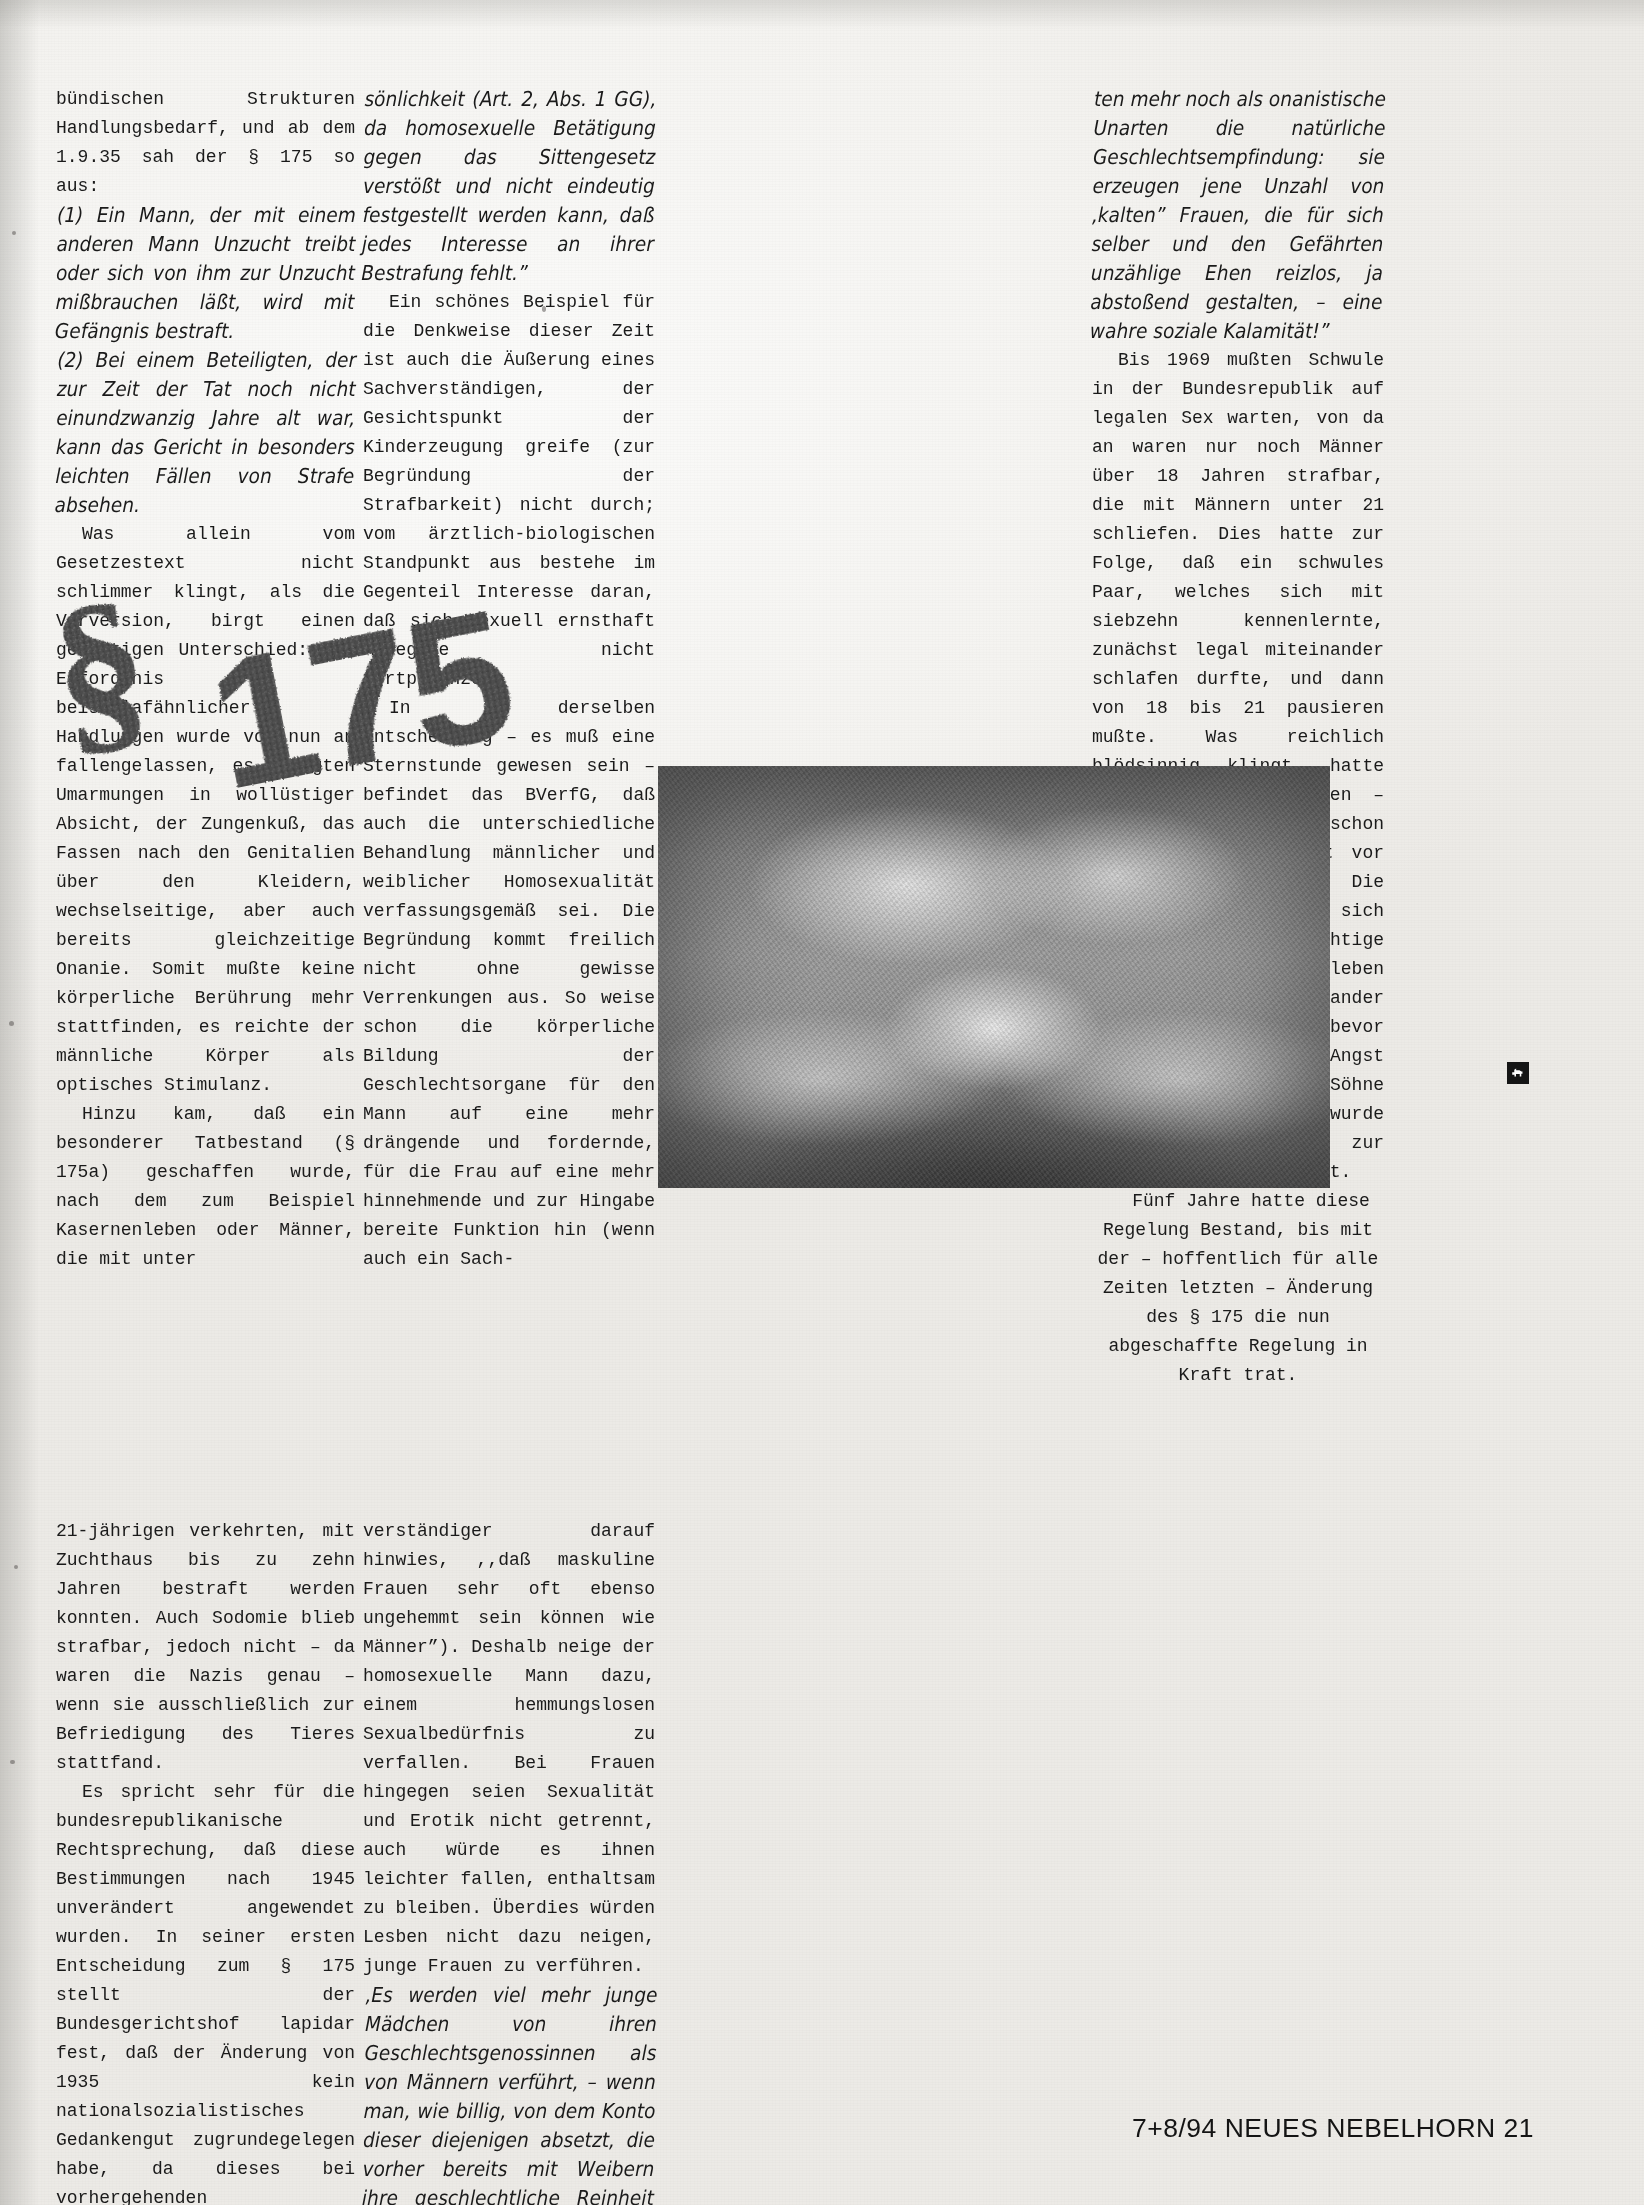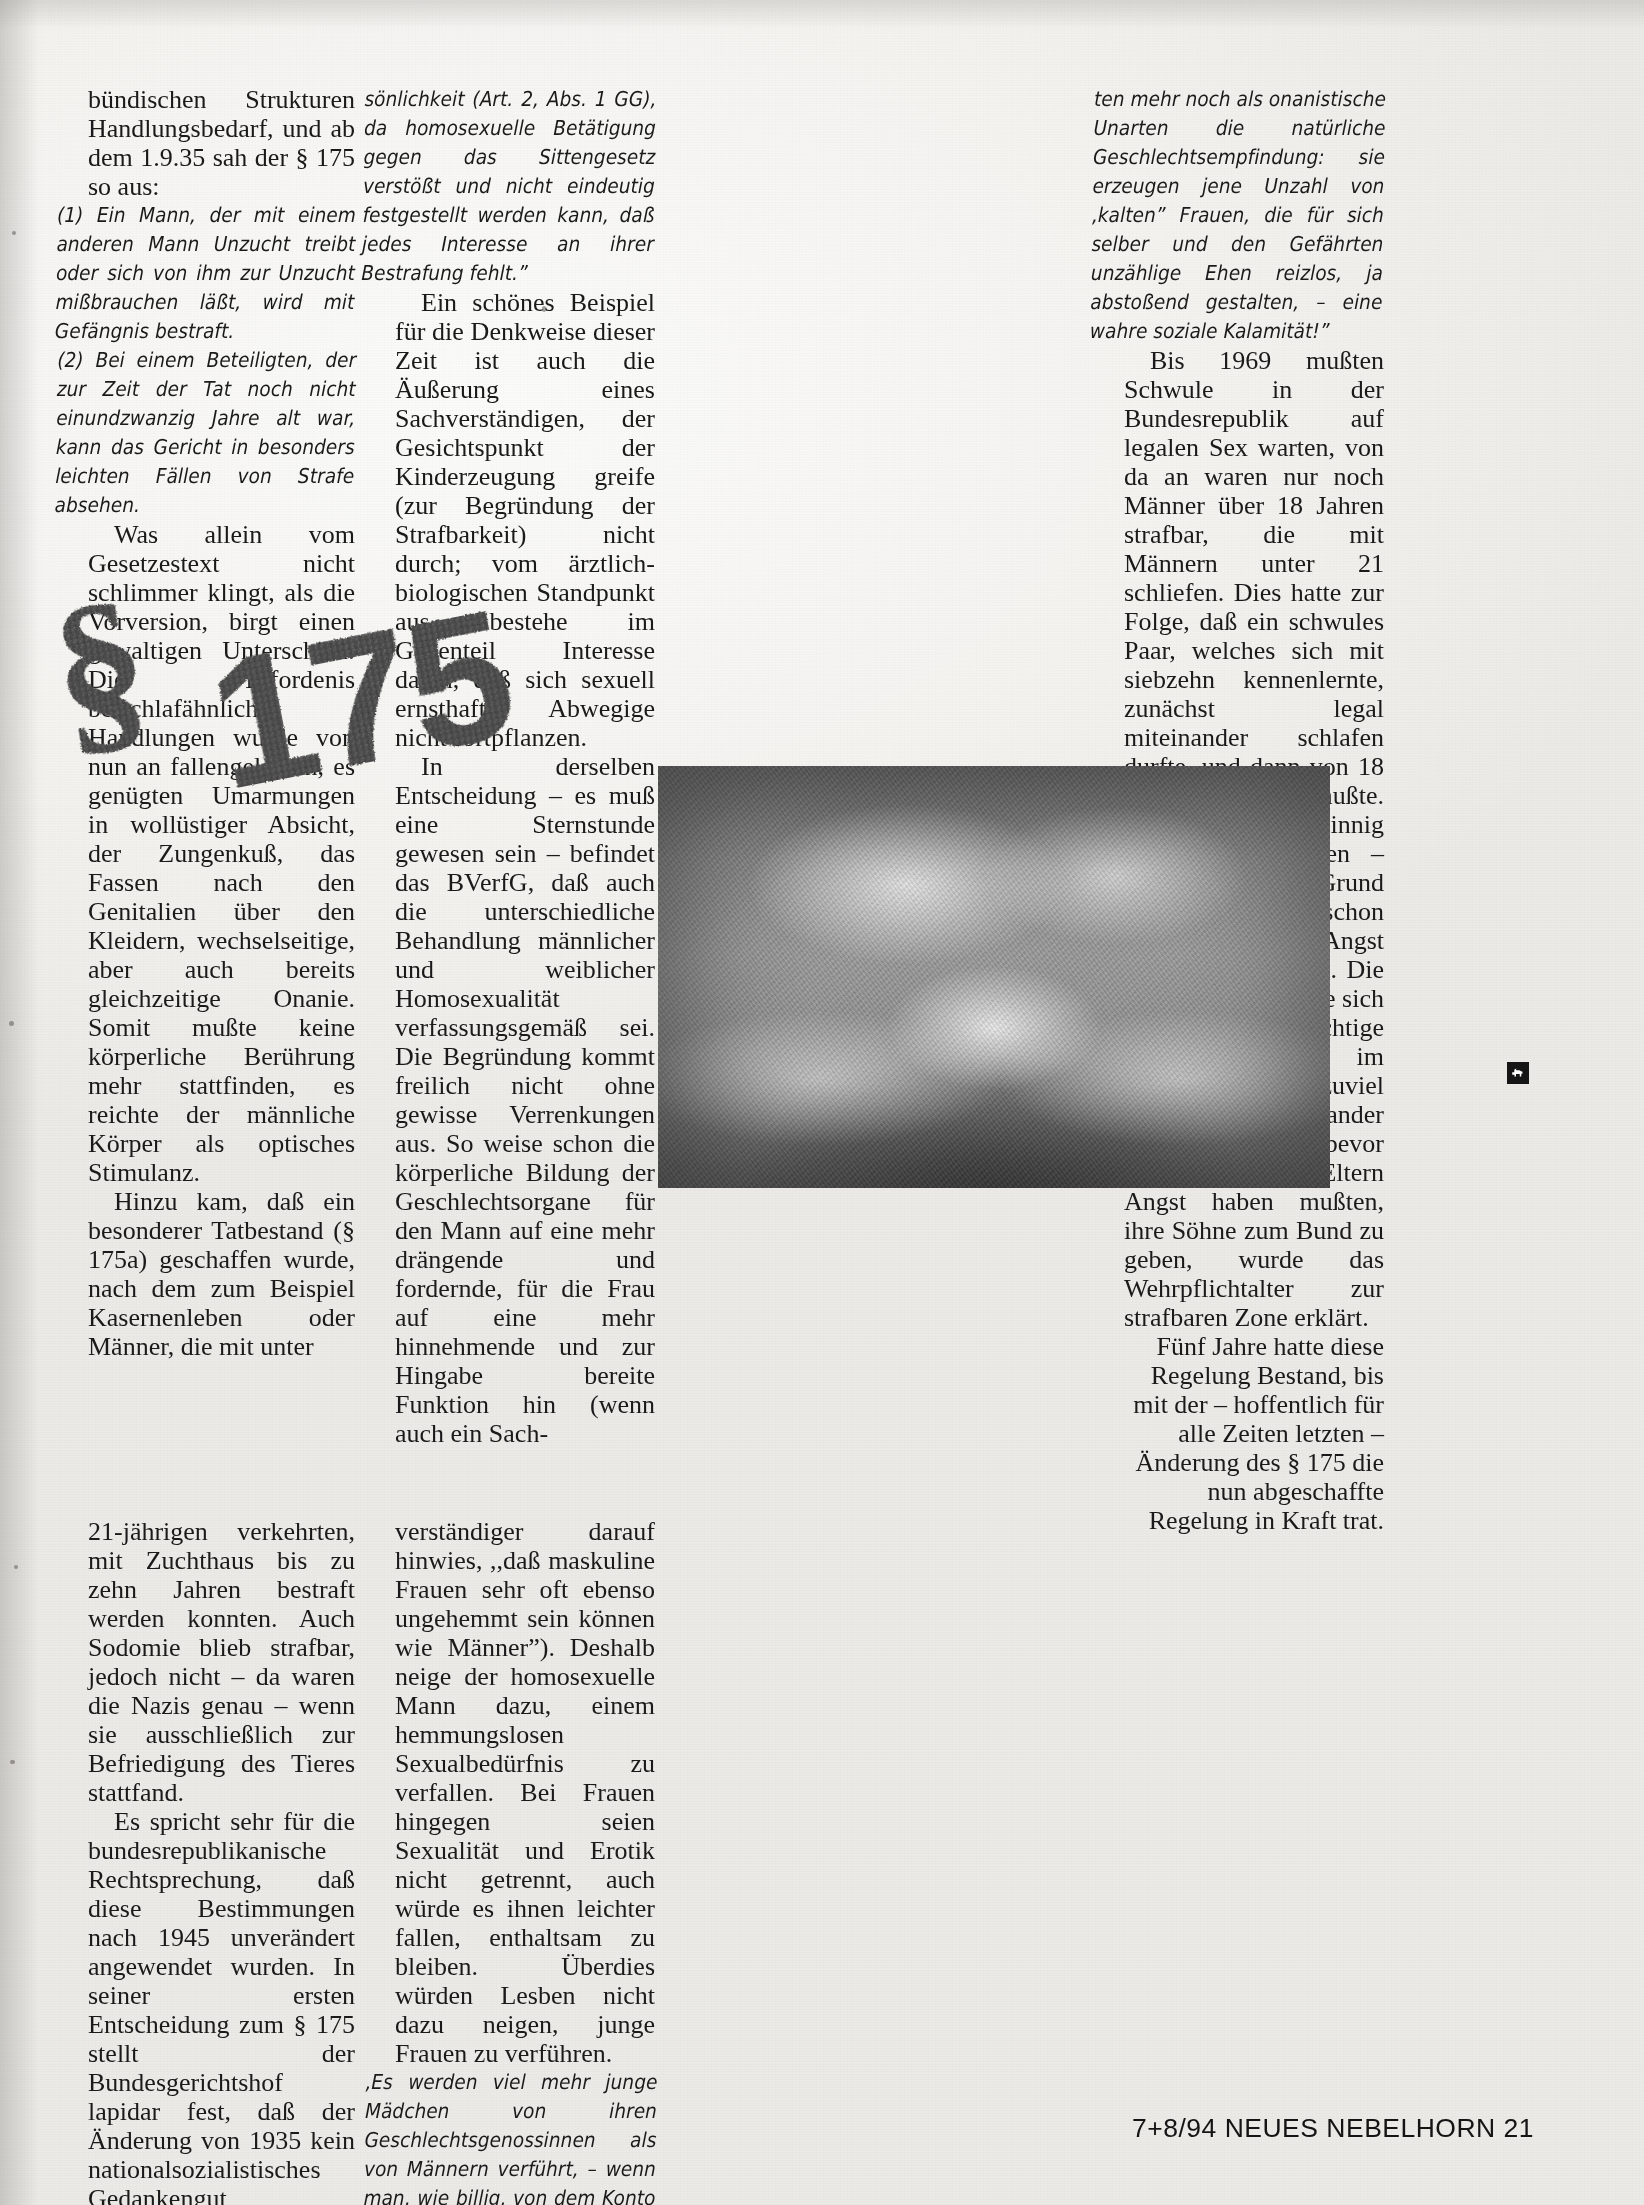--- a/index.html
+++ b/index.html
@@ -26,35 +26,35 @@
   
   #edgeshade{position:absolute;left:0;top:0;width:39px;height:2205px;
     background:linear-gradient(90deg,rgba(120,120,115,.30),rgba(120,120,115,0));}
   #topshade{position:absolute;left:0;top:0;width:1645px;height:29px;
     background:linear-gradient(180deg,rgba(120,120,115,.22),rgba(120,120,115,0));}
   .speck{position:absolute;background:#5c5a57;border-radius:50%;opacity:.55;}
 
   .col{position:absolute;text-align:justify;}
   
   .serif{
-    font-family:Liberation Serif, serif;
-    font-size:26px;line-height:29px;margin-left:32px;
+    font-family:Liberation Mono, monospace;
+    font-size:18px;line-height:29px;
     -webkit-font-smoothing:none;
   }
   
   .script{
     font-family:"DejaVu Sans","Liberation Sans",sans-serif;
     font-size:20.5px;line-height:29px;
     font-style:italic;font-stretch:condensed;
     letter-spacing:0.1px;
     transform:skewX(-1deg);
   }
   p{margin:0;}
   p.ind{text-indent:26px;}
-  .lastline{text-align:right;}
+  .lastline{text-align:center;}
 
   
   #para175{position:absolute;left:56px;top:574px;width:564px;height:214px;}
   #para175 svg{display:block;}
 
   
   #photo{
     position:absolute;left:658px;top:766px;width:672px;height:422px;
     overflow:hidden;
     background:#8e8e8e;

